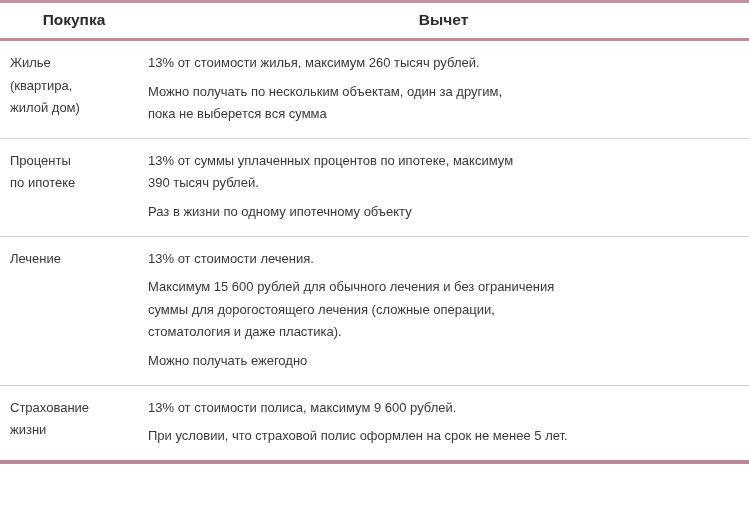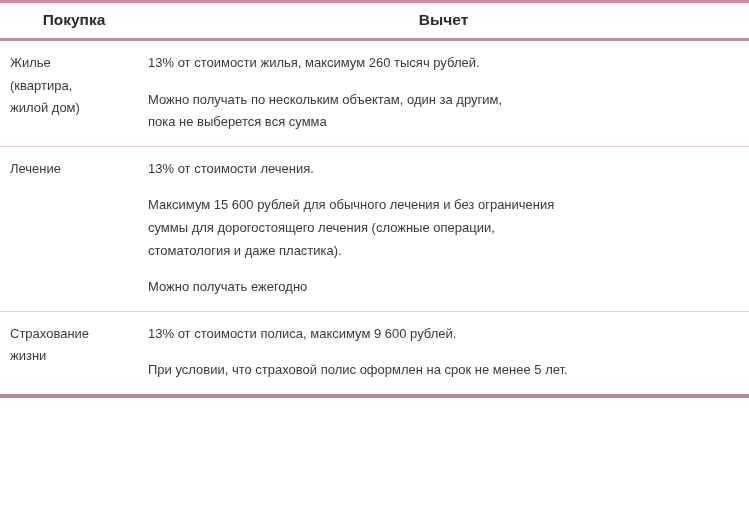--- a/index.html
+++ b/index.html
@@ -62,21 +62,21 @@
     padding-right: 4px;
     color: #3a3a3a;
   }
   tbody td.cell-deduction {
     padding-left: 0;
     padding-right: 24px;
   }
 
   .purchase-line { display: block; white-space: nowrap; }
   .deduction-para { margin: 0; }
-  .deduction-para + .deduction-para { margin-top: 14px; }
+  .deduction-para + .deduction-para { margin-top: 6px; }
   .deduction-para .wrap-line { display: block; }
 </style>
 </head>
 <body>
 
 <table class="deduction-table">
   <colgroup>
     <col class="col-purchase">
     <col class="col-deduction">
   </colgroup>
@@ -93,20 +93,35 @@
           <span class="purchase-line">(квартира,</span>
           <span class="purchase-line">жилой дом)</span>
         </td>
         <td class="cell-deduction">
           <p class="deduction-para">
             <span class="wrap-line">13% от стоимости жилья, максимум 260 тысяч рублей.</span>
           </p>
           <p class="deduction-para">
             <span class="wrap-line">Можно получать по нескольким объектам, один за другим,</span>
             <span class="wrap-line">пока не выберется вся сумма</span>
+          </p>
+        </td>
+      </tr>
+      <tr>
+        <td class="cell-purchase">
+          <span class="purchase-line">Проценты</span>
+          <span class="purchase-line">по ипотеке</span>
+        </td>
+        <td class="cell-deduction">
+          <p class="deduction-para">
+            <span class="wrap-line">13% от суммы уплаченных процентов по ипотеке, максимум</span>
+            <span class="wrap-line">390 тысяч рублей.</span>
+          </p>
+          <p class="deduction-para">
+            <span class="wrap-line">Раз в жизни по одному ипотечному объекту</span>
           </p>
         </td>
       </tr>
       <tr>
         <td class="cell-purchase">
           <span class="purchase-line">Лечение</span>
         </td>
         <td class="cell-deduction">
           <p class="deduction-para">
             <span class="wrap-line">13% от стоимости лечения.</span>

